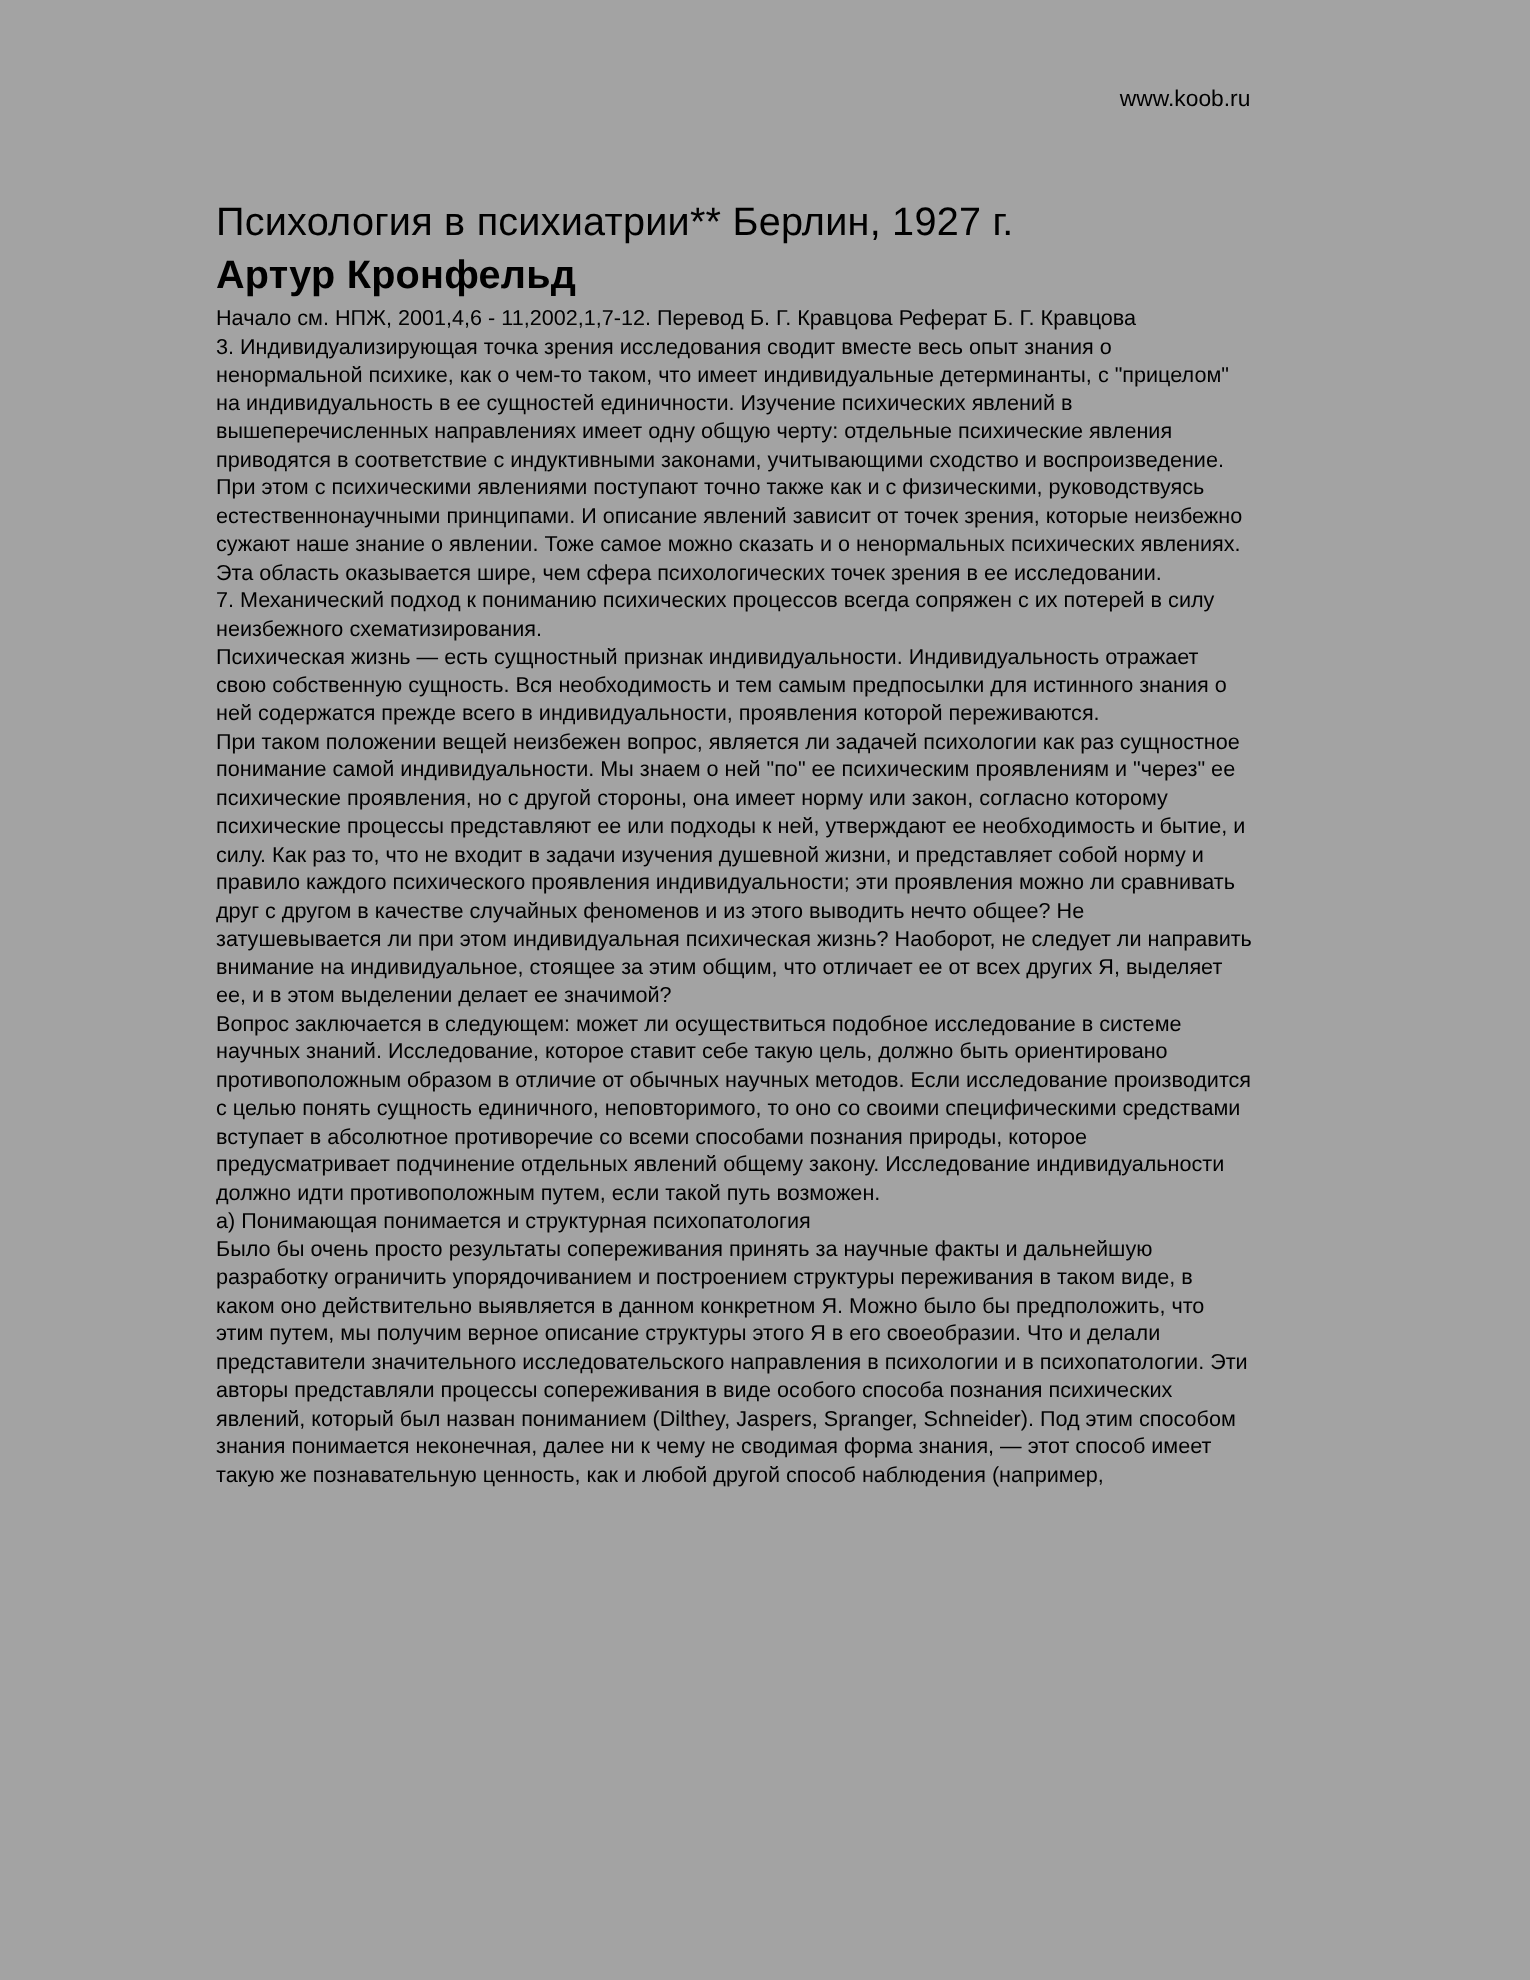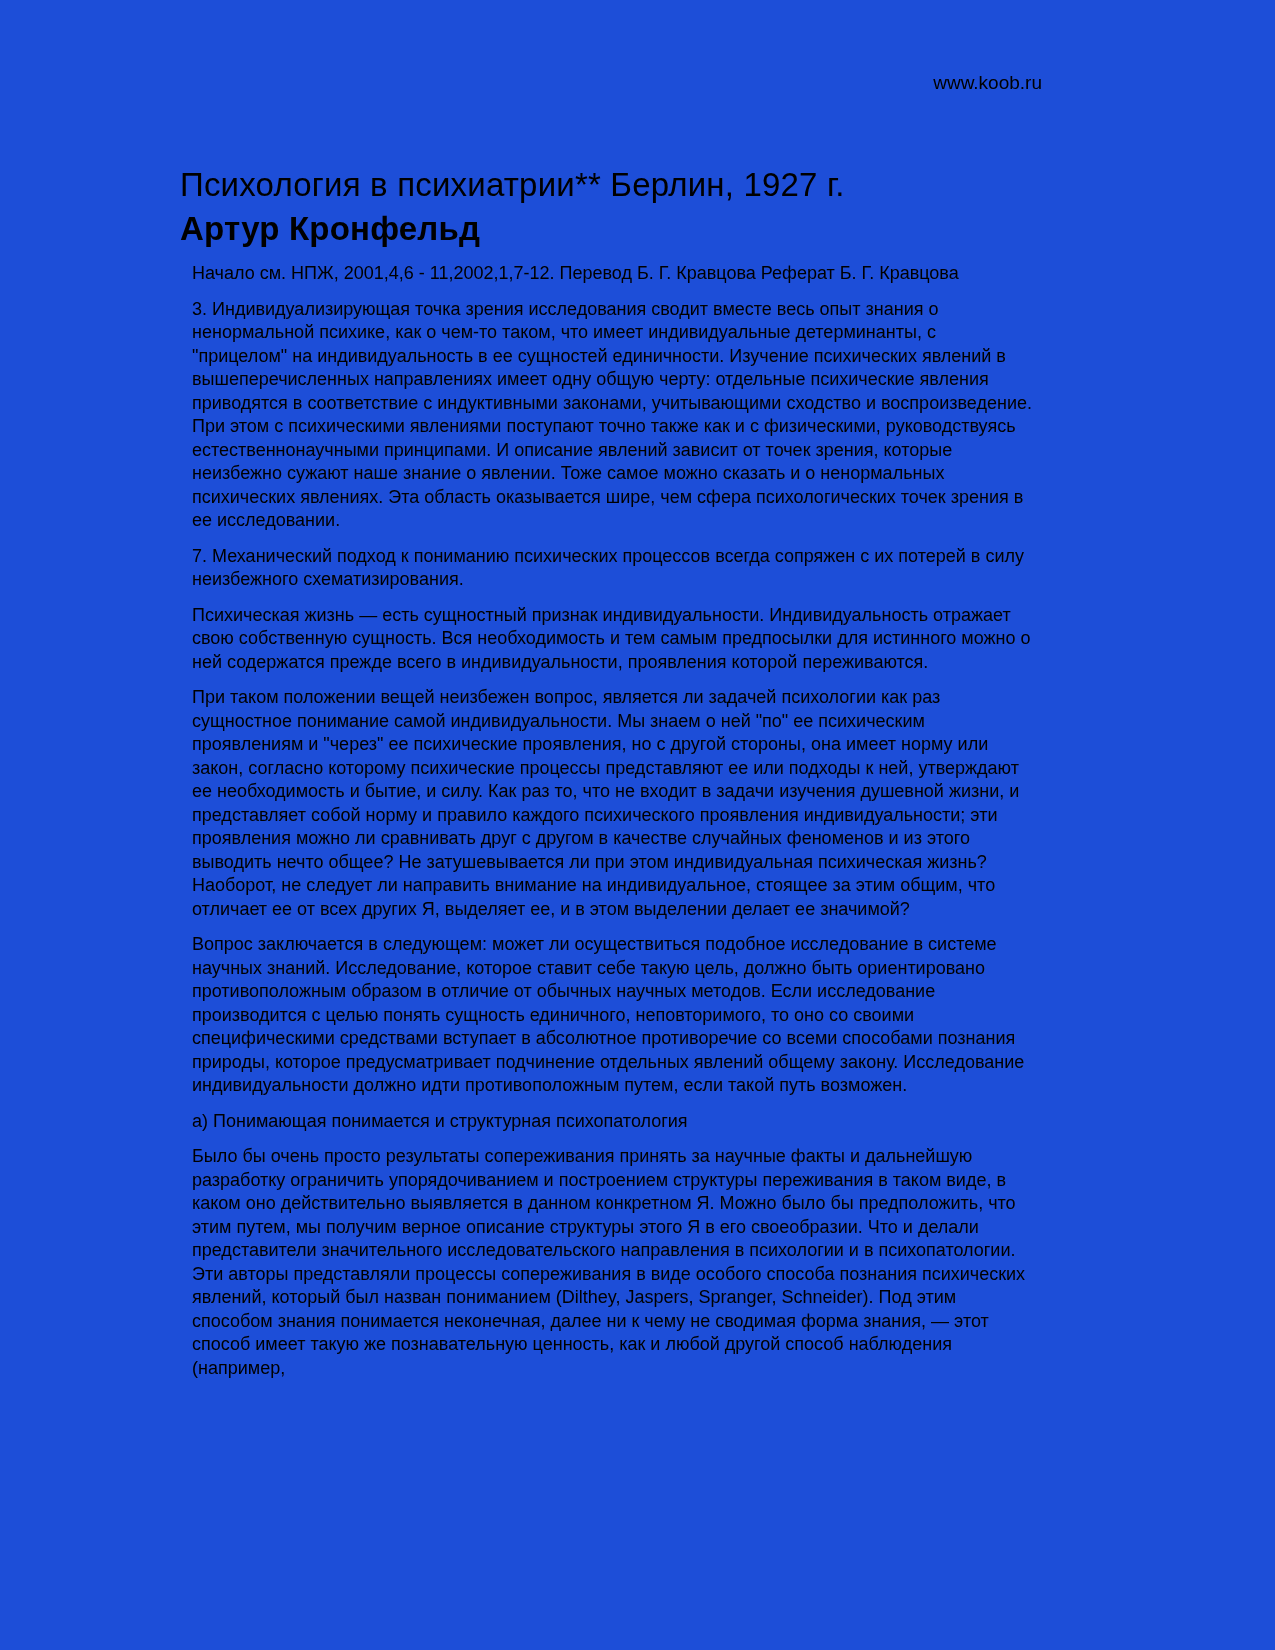--- a/index.html
+++ b/index.html
@@ -4,21 +4,21 @@
 <style>
   html, body {
     margin: 0;
     padding: 0;
     background: #ffffff;
   }
   .page {
     position: relative;
     width: 1275px;
     height: 1650px;
-    background: #1d4ed8;
+    background: #a3a3a3;
     color: #000000;
     font-family: "Liberation Sans", sans-serif;
     overflow: hidden;
   }
   .watermark {
     position: absolute;
     top: 72px;
     right: 233px;
     font-size: 19px;
     line-height: 1.2;
@@ -41,42 +41,42 @@
     font-weight: 700;
     line-height: 1.32;
     letter-spacing: 0.2px;
     margin-bottom: 4px;
   }
   .body-text {
     font-size: 18px;
     line-height: 23.5px;
   }
   .body-text p {
-    margin: 12px;
+    margin: 0;
     padding: 0;
   }
 </style>
 </head>
 <body>
 
 <div class="page">
 
   <div class="watermark">www.koob.ru</div>
 
   <div class="content">
 
     <div class="doc-title">Психология в психиатрии** Берлин, 1927 г.</div>
 
     <div class="doc-author">Артур Кронфельд</div>
 
     <div class="body-text">
         <p>Начало см. НПЖ, 2001,4,6 - 11,2002,1,7-12. Перевод Б. Г. Кравцова Реферат Б. Г. Кравцова</p>
         <p>3. Индивидуализирующая точка зрения исследования сводит вместе весь опыт знания о ненормальной психике, как о чем-то таком, что имеет индивидуальные детерминанты, с "прицелом" на индивидуальность в ее сущностей единичности. Изучение психических явлений в вышеперечисленных направлениях имеет одну общую черту: отдельные психические явления приводятся в соответствие с индуктивными законами, учитывающими сходство и воспроизведение. При этом с психическими явлениями поступают точно также как и с физическими, руководствуясь естественнонаучными принципами. И описание явлений зависит от точек зрения, которые неизбежно сужают наше знание о явлении. Тоже самое можно сказать и о ненормальных психических явлениях. Эта область оказывается шире, чем сфера психологических точек зрения в ее исследовании.</p>
         <p>7. Механический подход к пониманию психических процессов всегда сопряжен с их потерей в силу неизбежного схематизирования.</p>
-        <p>Психическая жизнь — есть сущностный признак индивидуальности. Индивидуальность отражает свою собственную сущность. Вся необходимость и тем самым предпосылки для истинного можно о ней содержатся прежде всего в индивидуальности, проявления которой переживаются.</p>
+        <p>Психическая жизнь — есть сущностный признак индивидуальности. Индивидуальность отражает свою собственную сущность. Вся необходимость и тем самым предпосылки для истинного знания о ней содержатся прежде всего в индивидуальности, проявления которой переживаются.</p>
         <p>При таком положении вещей неизбежен вопрос, является ли задачей психологии как раз сущностное понимание самой индивидуальности. Мы знаем о ней "по" ее психическим проявлениям и "через" ее психические проявления, но с другой стороны, она имеет норму или закон, согласно которому психические процессы представляют ее или подходы к ней, утверждают ее необходимость и бытие, и силу. Как раз то, что не входит в задачи изучения душевной жизни, и представляет собой норму и правило каждого психического проявления индивидуальности; эти проявления можно ли сравнивать друг с другом в качестве случайных феноменов и из этого выводить нечто общее? Не затушевывается ли при этом индивидуальная психическая жизнь? Наоборот, не следует ли направить внимание на индивидуальное, стоящее за этим общим, что отличает ее от всех других Я, выделяет ее, и в этом выделении делает ее значимой?</p>
         <p>Вопрос заключается в следующем: может ли осуществиться подобное исследование в системе научных знаний. Исследование, которое ставит себе такую цель, должно быть ориентировано противоположным образом в отличие от обычных научных методов. Если исследование производится с целью понять сущность единичного, неповторимого, то оно со своими специфическими средствами вступает в абсолютное противоречие со всеми способами познания природы, которое предусматривает подчинение отдельных явлений общему закону. Исследование индивидуальности должно идти противоположным путем, если такой путь возможен.</p>
         <p>а) Понимающая понимается и структурная психопатология</p>
         <p>Было бы очень просто результаты сопереживания принять за научные факты и дальнейшую разработку ограничить упорядочиванием и построением структуры переживания в таком виде, в каком оно действительно выявляется в данном конкретном Я. Можно было бы предположить, что этим путем, мы получим верное описание структуры этого Я в его своеобразии. Что и делали представители значительного исследовательского направления в психологии и в психопатологии. Эти авторы представляли процессы сопереживания в виде особого способа познания психических явлений, который был назван пониманием (Dilthey, Jaspers, Spranger, Schneider). Под этим способом знания понимается неконечная, далее ни к чему не сводимая форма знания, — этот способ имеет такую же познавательную ценность, как и любой другой способ наблюдения (например,</p>
       </div>
 
   </div>
 
 </div>
 

